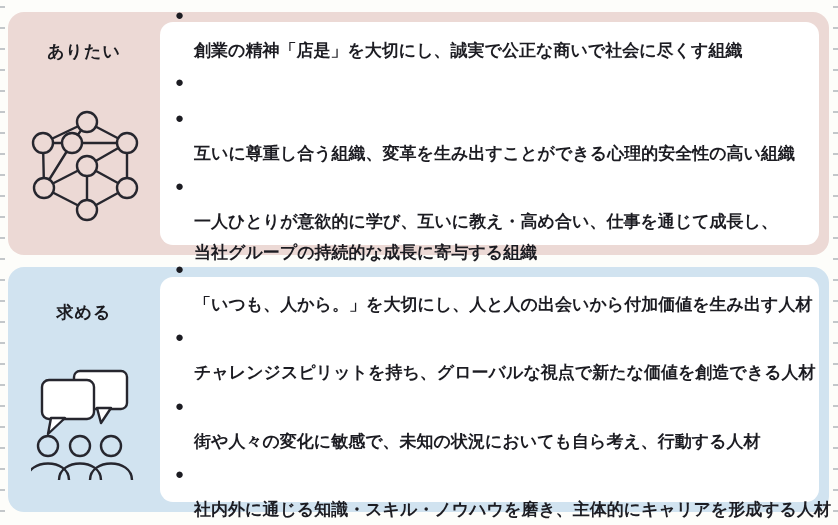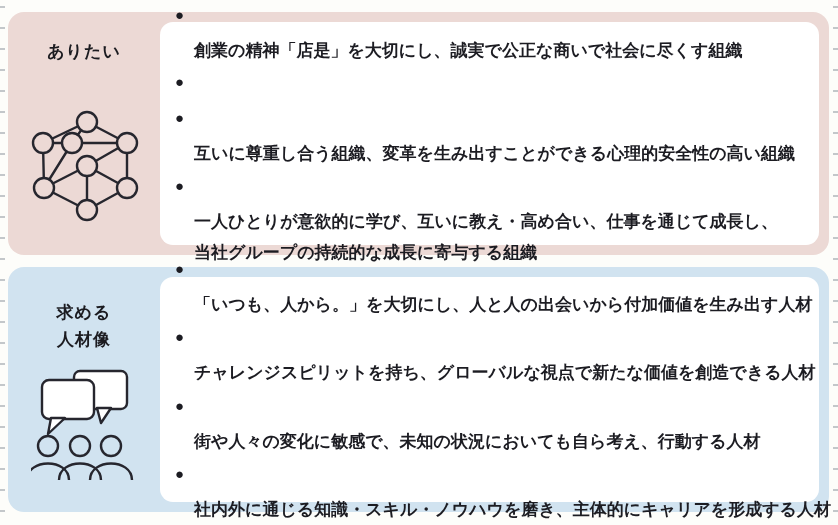--- a/index.html
+++ b/index.html
@@ -113,21 +113,20 @@
           </span>
         </li>
       </ul>
     </div>
   </section>
 
   <section class="panel blue">
     <div class="side">
       <h2>
         <span>求める</span>
-        <span>人材像</span>
       </h2>
       <svg width="112" height="118" viewBox="0 0 112 118">
         <g class="icon-stroke">
           <rect x="43" y="9" width="53" height="38" rx="6" fill="#ffffff"></rect>
           <path d="M 80,46 L 70,61 L 66,46 Z" fill="#ffffff"></path>
           <rect x="11" y="18" width="52" height="39" rx="7" fill="#ffffff"></rect>
           <path d="M 20,56 L 17,72 L 34,56 Z" fill="#ffffff"></path>
           <path d="M -4,118 C -4,96 38,96 38,118"></path>
           <path d="M 28,118 C 28,96 70,96 70,118"></path>
           <path d="M 59,118 C 59,96 101,96 101,118"></path>

